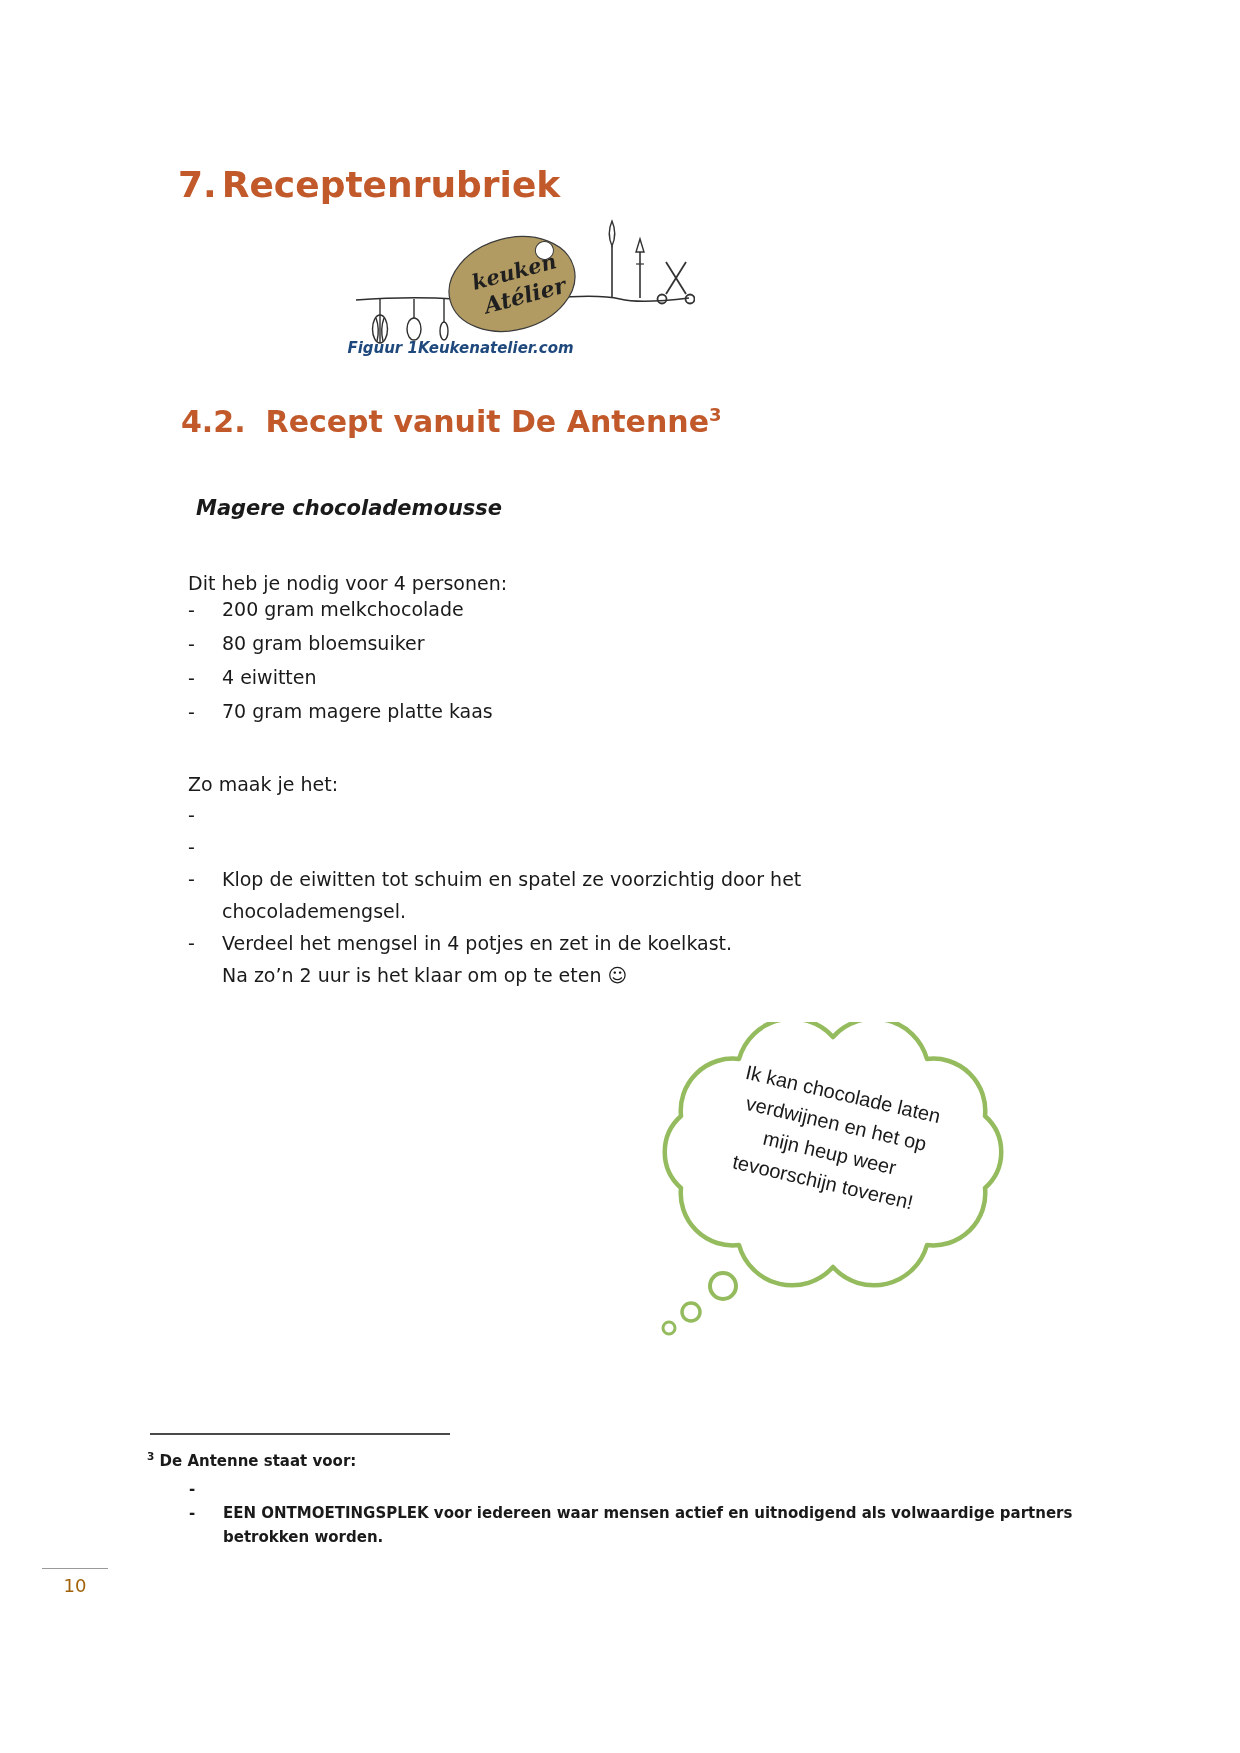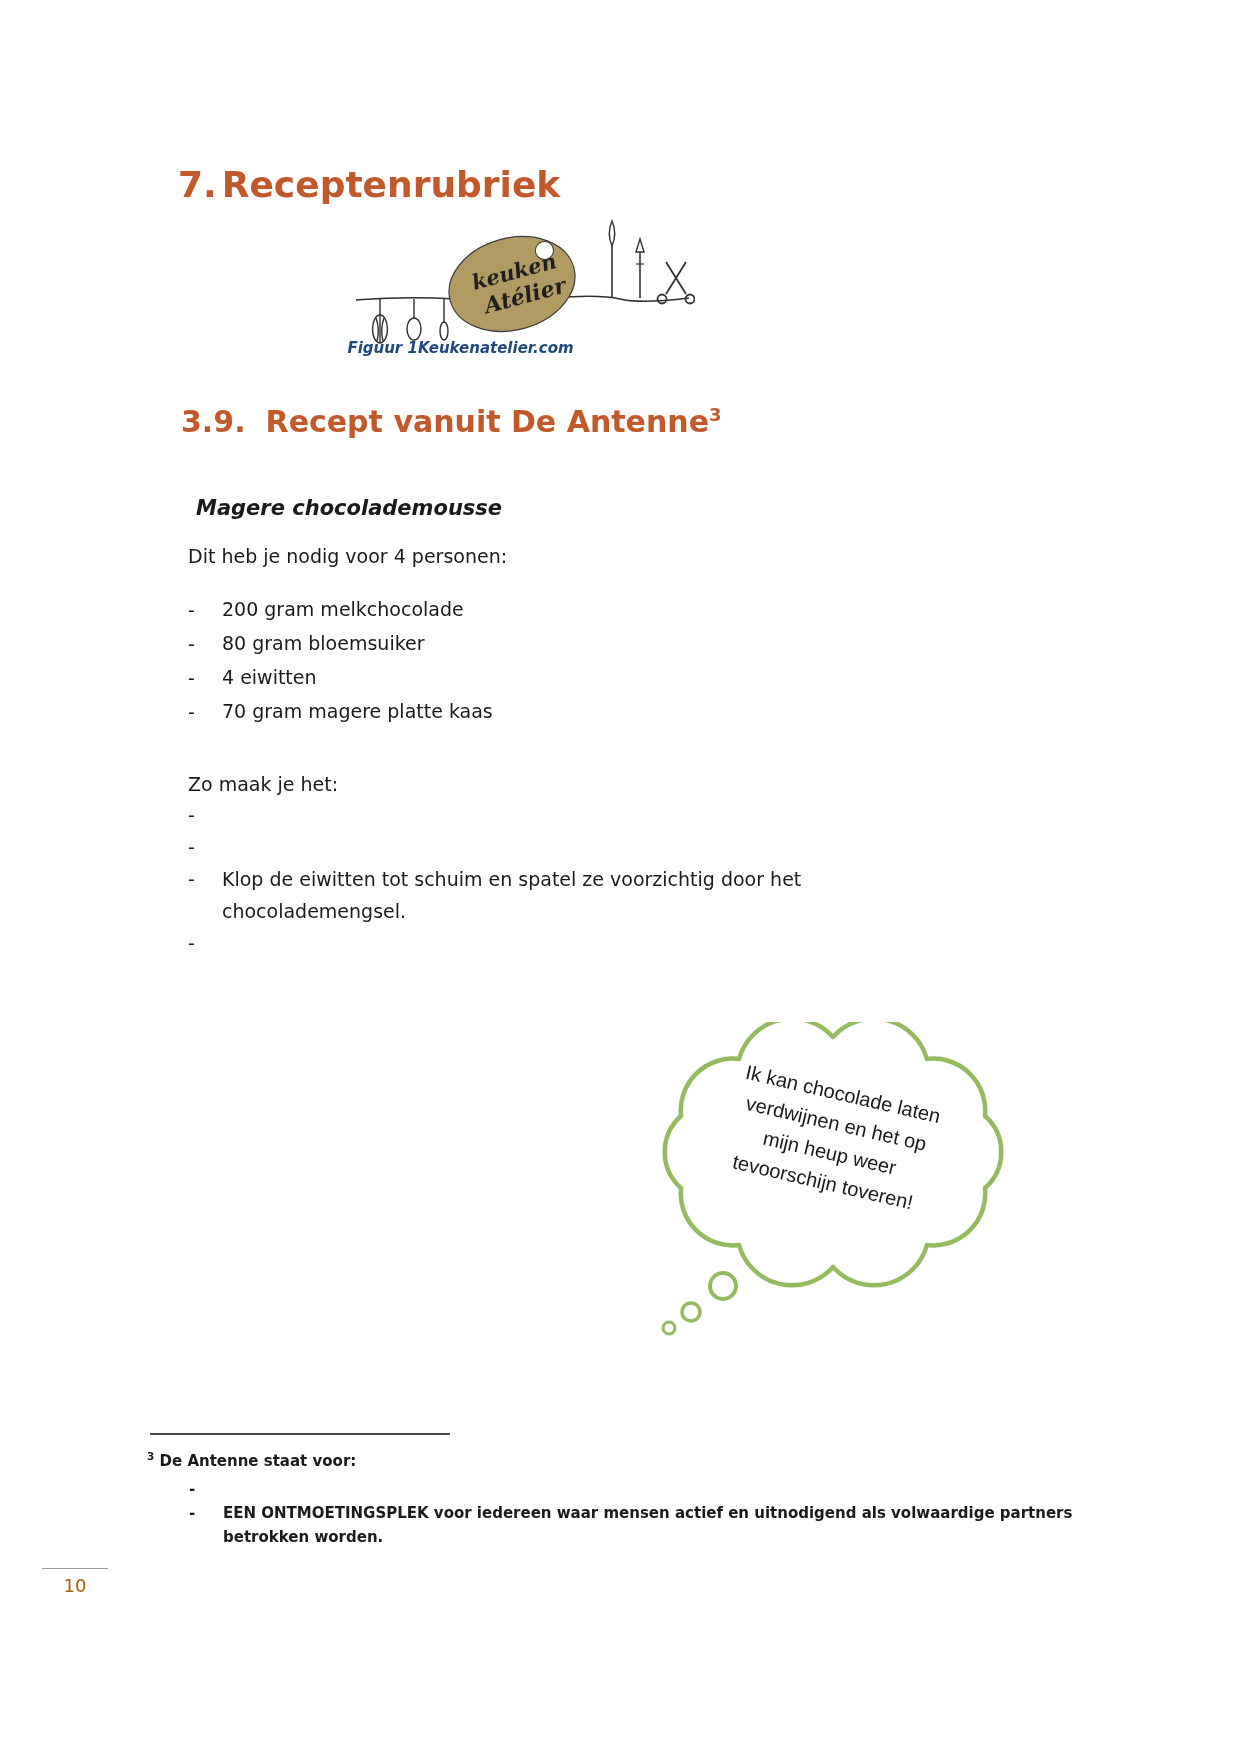--- a/index.html
+++ b/index.html
@@ -79,21 +79,21 @@
     white-space: nowrap;
     margin-left: 8px;
   }
 
   .body-text {
     font-size: 19px;
     line-height: 33px;
     white-space: pre-line;
   }
 
-  .intro { position: absolute; left: 188px; top: 540px; }
+  .intro { position: absolute; left: 188px; top: 567px; }
 
   .list { position: absolute; left: 188px; }
   .list .row { display: flex; align-items: flex-start; }
   .list .dash {
     width: 34px;
     flex: 0 0 34px;
     font-size: 19px;
   }
   .ingredients { top: 593px; }
   .ingredients .row { line-height: 34px; }
@@ -225,21 +225,21 @@
         <path d="M336,50 L316,82"></path>
         <circle cx="312" cy="87" r="4.5"></circle>
         <circle cx="340" cy="87" r="4.5"></circle>
       </g>
     </svg>
   </div>
 
   <div class="caption">Figuur 1Keukenatelier.com</div>
 
   <div class="h2">
-    <span class="num">3.9.</span><span>Recept vanuit De Antenne</span><sup>3</sup>
+    <span class="num">4.2.</span><span>Recept vanuit De Antenne</span><sup>3</sup>
   </div>
 
   <div class="recipe-title">Magere chocolademousse</div>
 
   <div class="intro body-text">Dit heb je nodig voor 4 personen:</div>
 
   <div class="list ingredients">
     <div class="row">
       <span class="dash">-</span>
       <span class="body-text">200 gram melkchocolade</span>
@@ -267,20 +267,22 @@
     <div class="row">
       <span class="dash">-</span>
     </div>
     <div class="row">
       <span class="dash">-</span>
       <span class="body-text">Klop de eiwitten tot schuim en spatel ze voorzichtig door het
 chocolademengsel.</span>
     </div>
     <div class="row">
       <span class="dash">-</span>
+      <span class="body-text">Verdeel het mengsel in 4 potjes en zet in de koelkast.
+Na zo’n 2 uur is het klaar om op te eten ☺</span>
     </div>
   </div>
 
   <div class="bubble">
     <svg width="390" height="320" viewBox="0 0 390 320">
       <path d="M205,15
                A55,55 0 0 1 299,37
                A52,52 0 0 1 357,94
                A48,48 0 0 1 357,166
                A52,52 0 0 1 299,223

